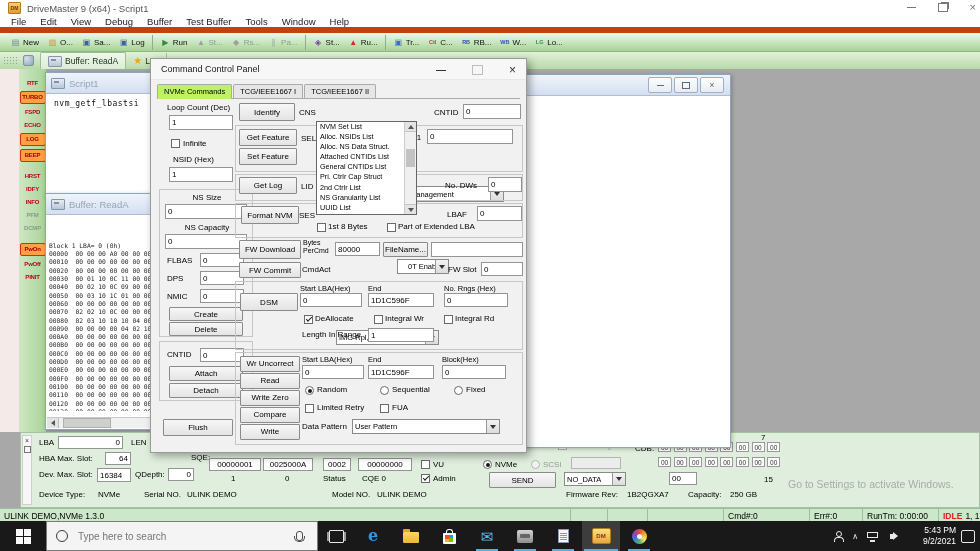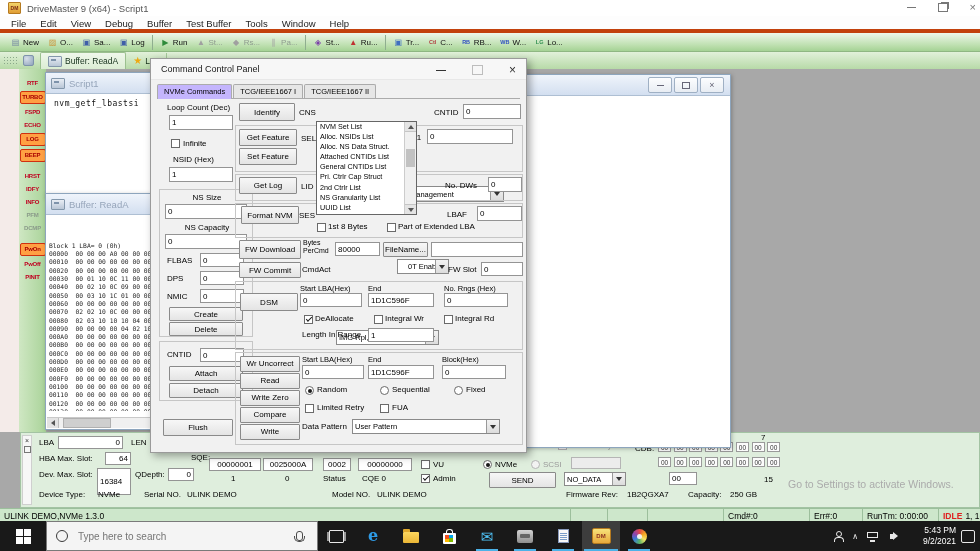--- a/index.html
+++ b/index.html
@@ -26,21 +26,21 @@
   .triu{width:0;height:0;border-left:3px solid transparent;border-right:3px solid transparent;border-bottom:4px solid #555;}
 
   
   #titlebar{left:0;top:0;width:980px;height:16px;background:#fff;display:flex;align-items:center;}
   #title-text{font-size:9.5px;color:#555;margin-left:6px;}
   .app-ico{width:11px;height:10px;margin-left:8px;background:linear-gradient(#f3d46a,#e09c33);border:1px solid #b57a20;border-radius:1px;display:flex;align-items:center;justify-content:center;font-size:5px;font-weight:bold;color:#7c2d16;}
   .wc{display:flex;align-items:center;gap:22px;position:absolute;right:4px;top:3px;}
   .wc-min{width:9px;height:1px;background:#777;}
   .wc-rest{width:8px;height:7px;border:1px solid #777;box-shadow:2px -2px 0 -1px #777;}
   .wc-close{font-size:11px;color:#777;line-height:9px;}
-  #menubar{left:0;top:16px;width:980px;height:17px;background:#fdfdfd;border-bottom:4px solid #c2410c;display:flex;align-items:flex-end;padding-left:4px;box-sizing:border-box;}
+  #menubar{left:0;top:16px;width:980px;height:17px;background:#fdfdfd;border-bottom:6px solid #c2410c;display:flex;align-items:flex-start;padding-left:4px;box-sizing:border-box;}
   .menu-item{padding:0 7px;font-size:9.5px;color:#222;}
   #toolbar{left:0;top:33px;width:980px;height:19px;background:linear-gradient(#eef7ea,#bcdfae 70%,#a5d295);border-bottom:1px solid #8fb783;display:flex;align-items:center;padding-left:6px;box-sizing:border-box;}
   .tb-btn{display:flex;align-items:center;gap:2px;padding:0 4px;height:15px;}
   .tb-ico{font-size:8px;width:11px;text-align:center;}
   .tb-btn.txt .tb-ico{font-size:5.5px;font-weight:bold;letter-spacing:0;}
   .tb-lbl{font-size:8px;color:#111;}
   .tb-btn.dis .tb-lbl{color:#8f9c8f;}
   .tb-btn.sep{border-left:1px solid #8fae8f;margin-left:3px;padding-left:7px;}
   #tabrow{left:0;top:52px;width:980px;height:17px;background:linear-gradient(#e2f1da,#b7daa8);display:flex;align-items:center;box-sizing:border-box;}
   .grip{width:14px;height:10px;margin-left:3px;background-image:radial-gradient(#8aa88a 35%,transparent 36%);background-size:3px 3px;}
@@ -74,21 +74,21 @@
   .hs-thumb{width:46px;height:8px;background:#cfcfcf;border:1px solid #b0b0b0;margin-left:4px;}
 
   
   #dialog{left:150px;top:58px;width:377px;height:395px;background:#f1f1f1;border:1px solid #9a9a9a;box-shadow:3px 3px 8px rgba(0,0,0,.35);z-index:50;box-sizing:border-box;}
   #dlg-title{height:20px;background:#f7f7f7;display:flex;align-items:center;font-size:9px;color:#1a1a1a;padding-left:10px;border-bottom:1px solid #e8e8e8;}
   .dlg-min{width:10px;height:1px;background:#333;}
   .dlg-rest{width:9px;height:8px;border:1px solid #bdbdbd;}
   .dlg-close{font-size:12px;color:#333;line-height:10px;}
   #dlg-tabs{position:absolute;left:6px;top:23px;right:6px;height:16px;border-bottom:1px solid #ababab;display:flex;align-items:flex-end;}
   .dlg-tab{font-size:7.5px;padding:2px 6px;border:1px solid #ababab;border-bottom:none;background:#e6e6e6;margin-right:1px;border-radius:2px 2px 0 0;}
-  .dlg-tab.active{background:#c4b5fd;position:relative;top:1px;padding-bottom:3px;}
+  .dlg-tab.active{background:#bef264;position:relative;top:1px;padding-bottom:3px;}
   .hdr{font-size:7.5px;white-space:nowrap;}
   #cns-list{position:absolute;left:165px;top:62px;width:101px;height:94px;background:#fff;border:1px solid #666;z-index:60;box-sizing:border-box;}
   .cns-item{font-size:7.2px;line-height:10.1px;padding-left:3px;white-space:nowrap;overflow:hidden;width:86px;}
   .vsb{position:absolute;right:0;top:0;bottom:0;width:11px;background:#f0f0f0;border-left:1px solid #ccc;}
   .vsb-up{position:absolute;top:0;left:0;right:0;height:9px;background:#e4e4e4;border-bottom:1px solid #c5c5c5;display:flex;align-items:center;justify-content:center;}
   .vsb-dn{position:absolute;bottom:0;left:0;right:0;height:9px;background:#e4e4e4;border-top:1px solid #c5c5c5;display:flex;align-items:center;justify-content:center;}
   .vsb-th{position:absolute;left:1px;right:1px;top:27px;height:18px;background:#c2c2c2;}
 
   
   #panel{left:20px;top:432px;width:960px;height:76px;background:#dfeedd;border:1px solid #a3c3a3;box-sizing:border-box;z-index:4;}
@@ -359,21 +359,21 @@
     <div class="a" id="panel-grip">
       <span class="x">×</span>
         <span class="sq"></span>
     </div>
     <span class="a lbl" style="left:18px;top:5px;">LBA</span>
     <div class="a fld r" style="left:37px;top:3px;width:65px;height:13px;">0</div>
     <span class="a lbl" style="left:110px;top:5px;">LEN</span>
     <span class="a lbl" style="left:18px;top:21px;">HBA Max. Slot:</span>
     <div class="a fld r" style="left:84px;top:19px;width:26px;height:13px;">64</div>
     <span class="a lbl" style="left:18px;top:37px;">Dev. Max. Slot:</span>
-    <div class="a fld" style="left:76px;top:35px;width:34px;height:27px;">16384</div>
+    <div class="a fld" style="left:76px;top:35px;width:34px;height:14px;">16384</div>
     <span class="a lbl" style="left:114px;top:37px;">QDepth:</span>
     <div class="a fld r" style="left:147px;top:35px;width:26px;height:13px;">0</div>
     <span class="a lbl" style="left:18px;top:57px;">Device Type:</span>
     <span class="a lbl" style="left:77px;top:57px;">NVMe</span>
     <span class="a lbl" style="left:123px;top:57px;">Serial NO.</span>
     <span class="a lbl" style="left:166px;top:57px;">ULINK DEMO</span>
     <span class="a lbl" style="left:311px;top:57px;">Model NO.</span>
     <span class="a lbl" style="left:356px;top:57px;">ULINK DEMO</span>
     <span class="a lbl" style="left:545px;top:57px;">Firmware Rev:</span>
     <span class="a lbl" style="left:606px;top:57px;">1B2QGXA7</span>

